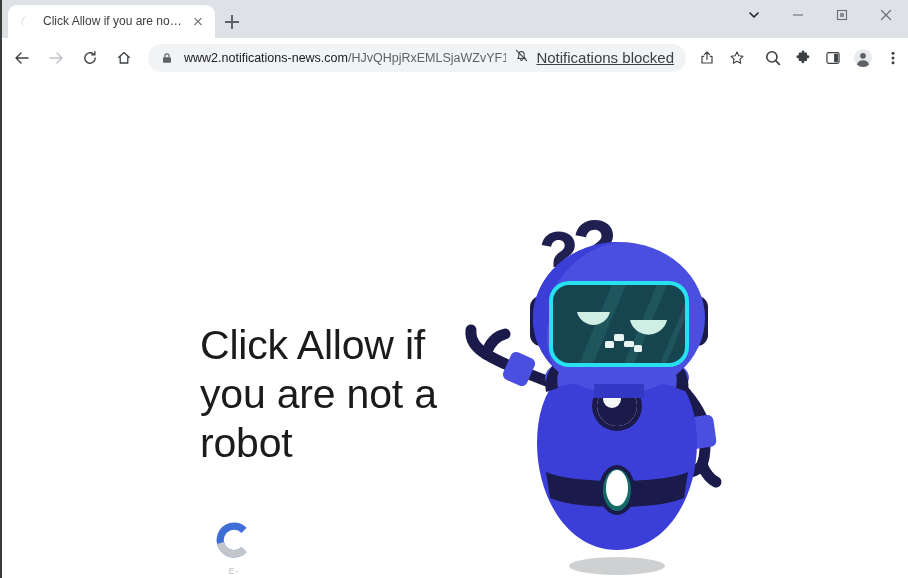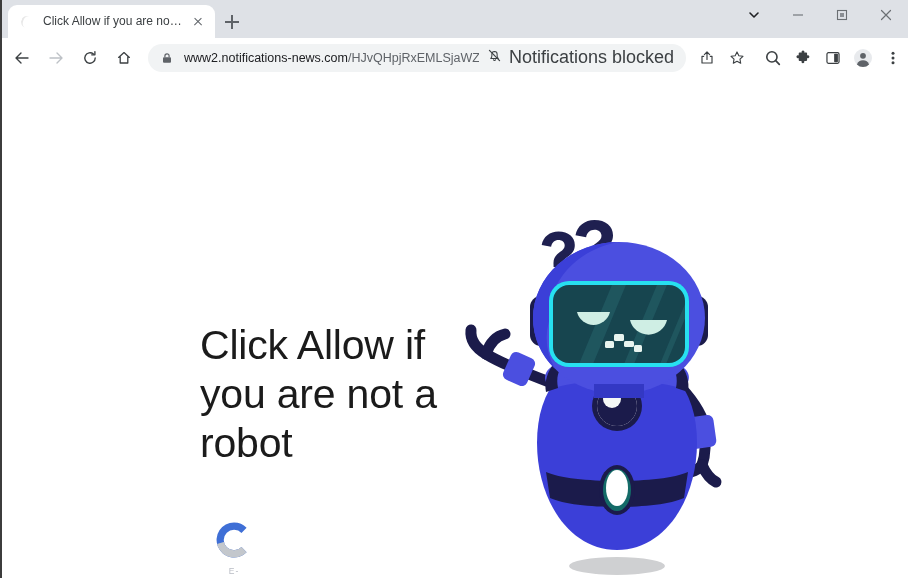--- a/index.html
+++ b/index.html
@@ -174,24 +174,25 @@
   .url-text .dim { color: #5f6368; }
 
   .notif-chip {
     flex: 0 0 auto;
     display: flex;
     align-items: center;
     margin-left: 8px;
     padding-right: 4px;
   }
   .notif-chip .label {
-    font-size: 18px;
+    font-size: 15px;
     color: #3c4043;
     margin-left: 7px;
     white-space: nowrap;
+    text-decoration: underline;
   }
 
   .tbicon {
     flex: 0 0 30px;
     width: 30px; height: 30px;
     position: relative;
     margin-left: 0px;
   }
   .tbicon svg { position: absolute; left: 50%; top: 50%; transform: translate(-50%,-50%); }
   .tbicon.gap { margin-left: 6px; }

